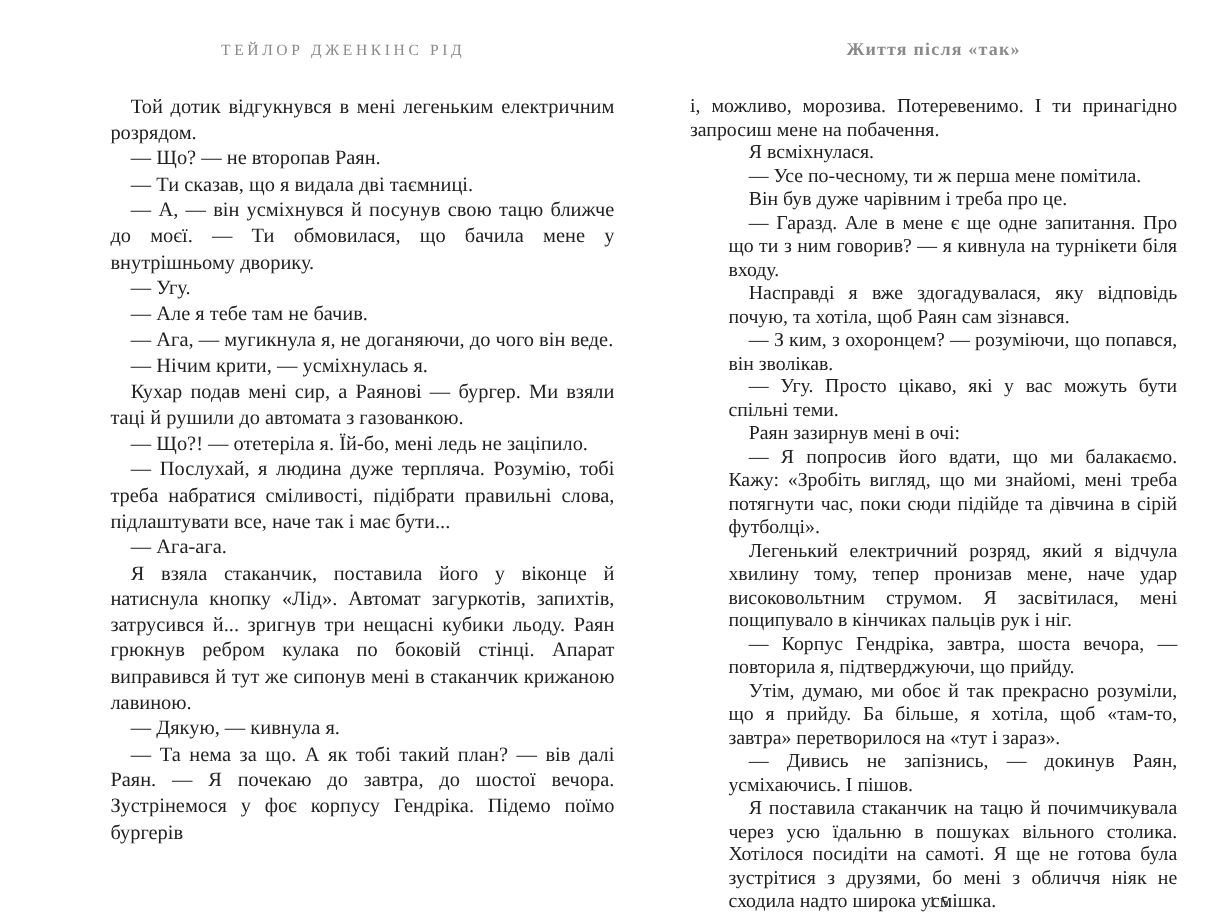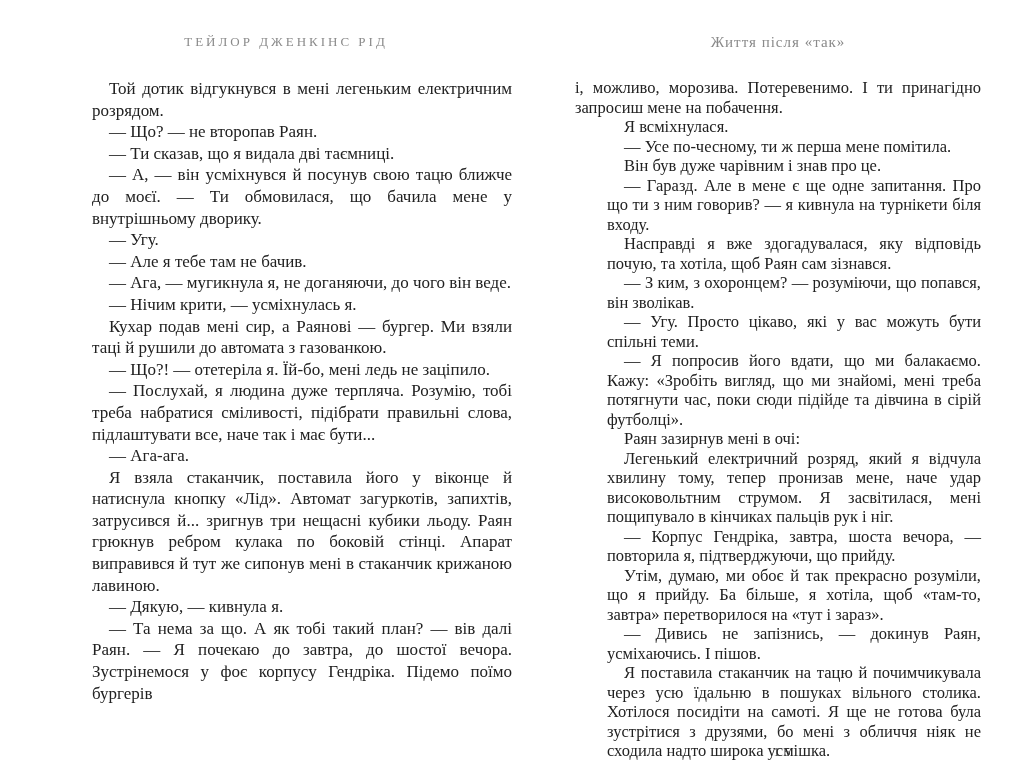--- a/index.html
+++ b/index.html
@@ -35,21 +35,21 @@
     color: #8a8a8a;
     white-space: nowrap;
   }
   .running-head.author {
     font-size: 13px;
     letter-spacing: 3px;
     font-weight: normal;
   }
   .running-head.title {
     font-size: 15px;
-    font-weight: normal;
+    font-weight: bold;
     letter-spacing: 1px;
   }
 
   .body-text {
     position: absolute;
     top: 64px;
     left: 0;
     width: 100%;
     text-align: justify;
     hyphens: auto;
@@ -102,27 +102,27 @@
         <p class="para indent">— Та нема за що. А як тобі такий план? — вів далі Раян. — Я почекаю до завтра, до шостої вечора. Зустрінемося у фоє корпусу Гендріка. Підемо поїмо бургерів</p>
       </div>
   </div>
 
   <div class="page right">
     <div class="running-head title">Життя після «так»</div>
     <div class="body-text">
         <p class="para">і, можливо, морозива. Потеревенимо. І ти принагідно запросиш мене на побачення.</p>
         <p class="para indent">Я всміхнулася.</p>
         <p class="para indent">— Усе по-чесному, ти ж перша мене помітила.</p>
-        <p class="para indent">Він був дуже чарівним і знав про це.</p>
+        <p class="para indent">Він був дуже чарівним і треба про це.</p>
         <p class="para indent">— Гаразд. Але в мене є ще одне запитання. Про що ти з ним говорив? — я кивнула на турнікети біля входу.</p>
         <p class="para indent">Насправді я вже здогадувалася, яку відповідь почую, та хотіла, щоб Раян сам зізнався.</p>
         <p class="para indent">— З ким, з охоронцем? — розуміючи, що попався, він зволікав.</p>
         <p class="para indent">— Угу. Просто цікаво, які у вас можуть бути спільні теми.</p>
+        <p class="para indent">Раян зазирнув мені в очі:</p>
         <p class="para indent">— Я попросив його вдати, що ми балакаємо. Кажу: «Зробіть вигляд, що ми знайомі, мені треба потягнути час, поки сюди підійде та дівчина в сірій футболці».</p>
-        <p class="para indent">Раян зазирнув мені в очі:</p>
         <p class="para indent">Легенький електричний розряд, який я відчула хвилину тому, тепер пронизав мене, наче удар високовольтним струмом. Я засвітилася, мені пощипувало в кінчиках пальців рук і ніг.</p>
         <p class="para indent">— Корпус Гендріка, завтра, шоста вечора, — повторила я, підтверджуючи, що прийду.</p>
         <p class="para indent">Утім, думаю, ми обоє й так прекрасно розуміли, що я прийду. Ба більше, я хотіла, щоб «там-то, завтра» перетворилося на «тут і зараз».</p>
         <p class="para indent">— Дивись не запізнись, — докинув Раян, усміхаючись. І пішов.</p>
         <p class="para indent">Я поставила стаканчик на тацю й почимчикувала через усю їдальню в пошуках вільного столика. Хотілося посидіти на самоті. Я ще не готова була зустрітися з друзями, бо мені з обличчя ніяк не сходила надто широка усмішка.</p>
       </div>
     <div class="folio">15</div>
   </div>
 
 </div>

